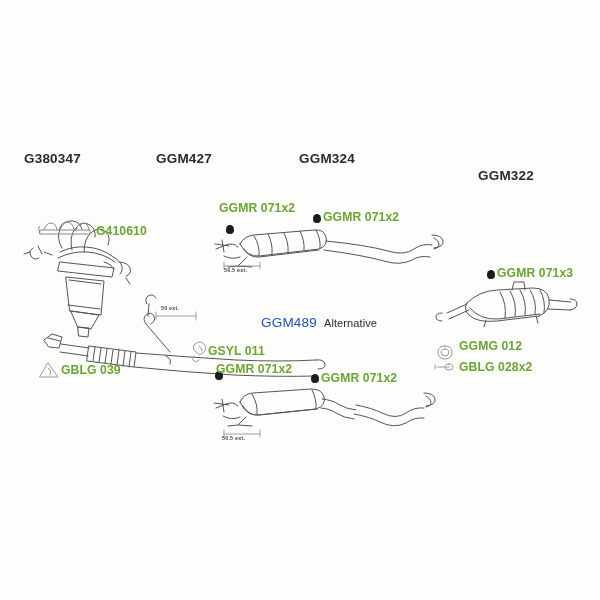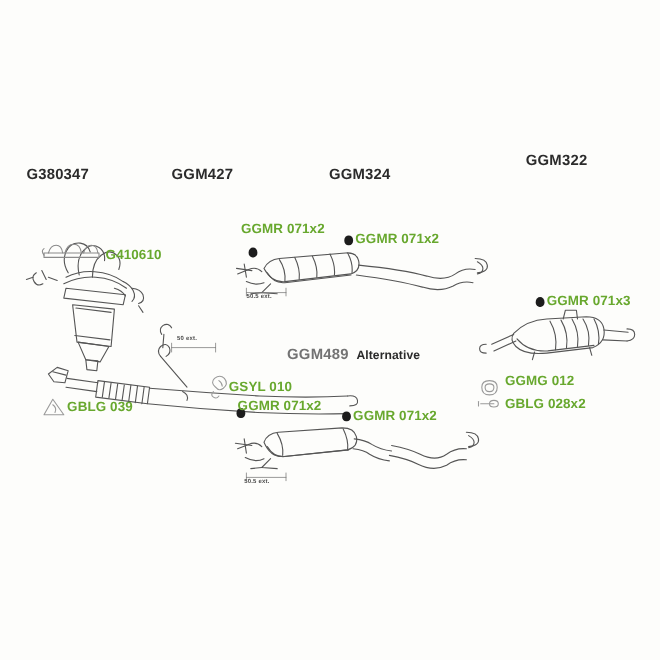--- a/index.html
+++ b/index.html
@@ -35,28 +35,28 @@
     color: #2b2b2b;
     letter-spacing: 0.2px;
     white-space: nowrap;
   }
   .alt-group {
     position: absolute;
     white-space: nowrap;
   }
   .alt-group .alt-main {
     font-size: 13.5px;
-    font-weight: bold;
-    color: #737373;
+    font-weight: normal;
+    color: #1d4ed8;
     letter-spacing: 0.2px;
     text-align: center;
   }
   .alt-group .alt-sub {
     font-size: 11px;
-    font-weight: bold;
+    font-weight: normal;
     color: #2b2b2b;
     margin-left: 7px;
     letter-spacing: 0.1px;
   }
   .plabel {
     position: absolute;
     font-size: 12.2px;
     font-weight: bold;
     color: #68a82e;
     white-space: nowrap;
@@ -249,32 +249,32 @@
 
   <div class="dot-ico" style="left:226px; top:225px;"></div>
   <div class="dot-ico" style="left:313px; top:214px;"></div>
   <div class="dot-ico" style="left:487px; top:270px;"></div>
   <div class="dot-ico" style="left:215px; top:371px;"></div>
   <div class="dot-ico" style="left:311px; top:374px;"></div>
 
   <div class="hdr" style="left:24px; top:151px;">G380347</div>
   <div class="hdr" style="left:124px; top:151px;margin-left:32px;">GGM427</div>
   <div class="hdr" style="left:299px; top:151px;">GGM324</div>
-  <div class="hdr" style="left:478px; top:138px;">GGM322</div>
+  <div class="hdr" style="left:478px; top:168px;">GGM322</div>
 
   <div class="alt-group" style="left:261px; top:313px;">
     <span class="alt-main">GGM489</span><span class="alt-sub">Alternative</span>
   </div>
 
   <div class="plabel" style="left:96px; top:224px;">G410610</div>
   <div class="plabel" style="left:219px; top:201px;">GGMR 071x2</div>
   <div class="plabel" style="left:323px; top:210px;">GGMR 071x2</div>
   <div class="plabel" style="left:497px; top:266px;text-align:center;">GGMR 071x3</div>
   <div class="plabel" style="left:61px; top:363px;">GBLG 039</div>
-  <div class="plabel" style="left:208px; top:344px;">GSYL 010</div>
+  <div class="plabel" style="left:208px; top:344px;">GSYL 011</div>
   <div class="plabel" style="left:216px; top:362px;">GGMR 071x2</div>
   <div class="plabel" style="left:321px; top:371px;">GGMR 071x2</div>
   <div class="plabel" style="left:459px; top:339px;">GGMG 012</div>
   <div class="plabel" style="left:459px; top:360px;">GBLG 028x2</div>
 
   <div class="dim" style="left:161px; top:305px;">50 ext.</div>
   <div class="dim" style="left:224px; top:267px;">50.5 ext.</div>
   <div class="dim" style="left:222px; top:435px;">50.5 ext.</div>
 
 </div>

